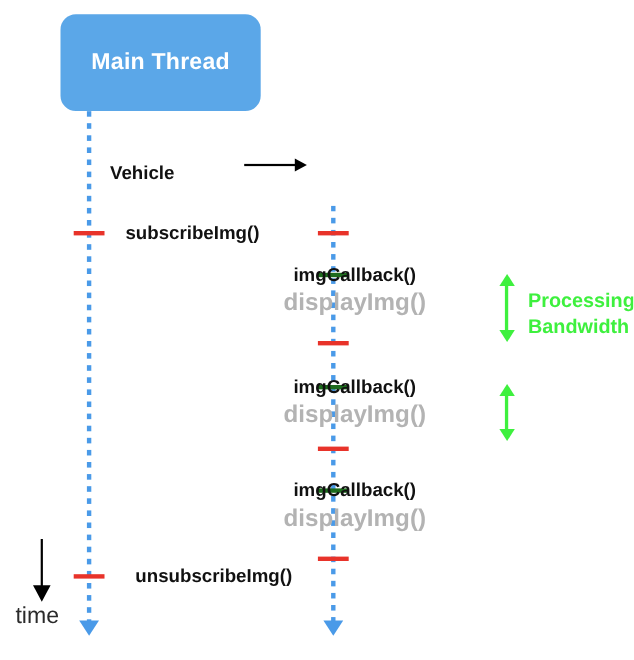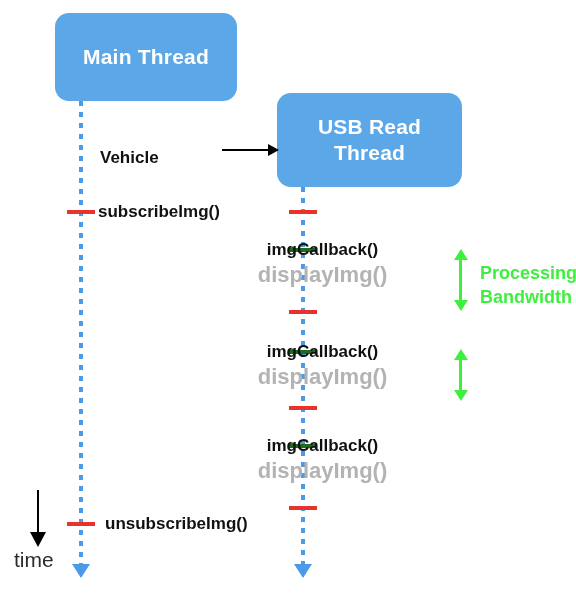--- a/index.html
+++ b/index.html
@@ -199,43 +199,37 @@
 </style>
 </head>
 <body>
 
 <div id="diagram">
 
   <div id="main-thread-box" class="thread-box">
     <span>Main Thread</span>
   </div>
 
-  <div id="usb-thread-box" class="thread-box">
-    <span>
-      <span>USB Read</span><br>
-      <span>Thread</span>
-    </span>
-  </div>
 
   <div id="main-lifeline" class="lifeline"></div>
   <div id="main-lifeline-arrowhead" class="lifeline-arrowhead"></div>
 
   <div id="usb-lifeline" class="lifeline"></div>
   <div id="usb-lifeline-arrowhead" class="lifeline-arrowhead"></div>
 
   <div id="setup-label">
     <br>
     <span>Vehicle</span>
   </div>
   <div class="h-arrow-line" style="left:222px; top:149px; width:48px;"></div>
   <div class="h-arrow-head" style="left:268px; top:144px;"></div>
 
   <div class="tick red" style="left:67px; top:210px;"></div>
   <div class="tick red" style="left:289px; top:210px;"></div>
-  <div class="call-label" style="left:98px; top:202px;">subscribeImg()</div>
+  <div class="call-label" style="left:114px; top:202px;">subscribeImg()</div>
 
   <div class="tick green" style="left:289px; top:248px;"></div>
   <div class="tick red" style="left:289px; top:310px;"></div>
   <div class="call-group" style="left:200px; top:239px; width:245px;">
     <div class="primary">imgCallback()</div>
     <div class="secondary">displayImg()</div>
   </div>
 
   <div class="v-dbl-arrow" style="left:453px; top:249px; height:62px;">
     <div class="head-up"></div>
@@ -261,19 +255,19 @@
   </div>
 
   <div class="tick green" style="left:289px; top:444px;"></div>
   <div class="tick red" style="left:289px; top:506px;"></div>
   <div class="call-group" style="left:200px; top:435px; width:245px;">
     <div class="primary">imgCallback()</div>
     <div class="secondary">displayImg()</div>
   </div>
 
   <div class="tick red" style="left:67px; top:522px;"></div>
-  <div class="call-label" style="left:105px; top:514px;">unsubscribeImg()</div>
+  <div class="call-label" style="left:123px; top:514px;">unsubscribeImg()</div>
 
   <div id="time-arrow-shaft"></div>
   <div id="time-arrow-head"></div>
   <div id="time-label">time</div>
 
 </div>
 
 </body></html>

